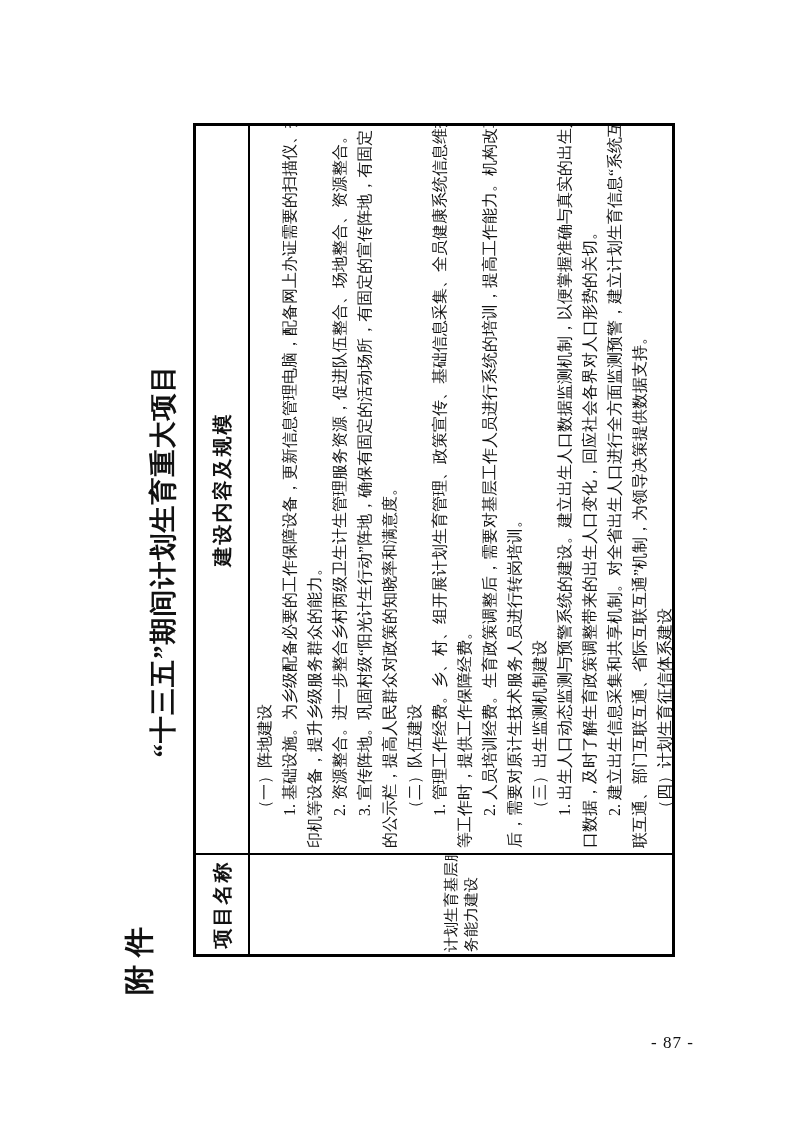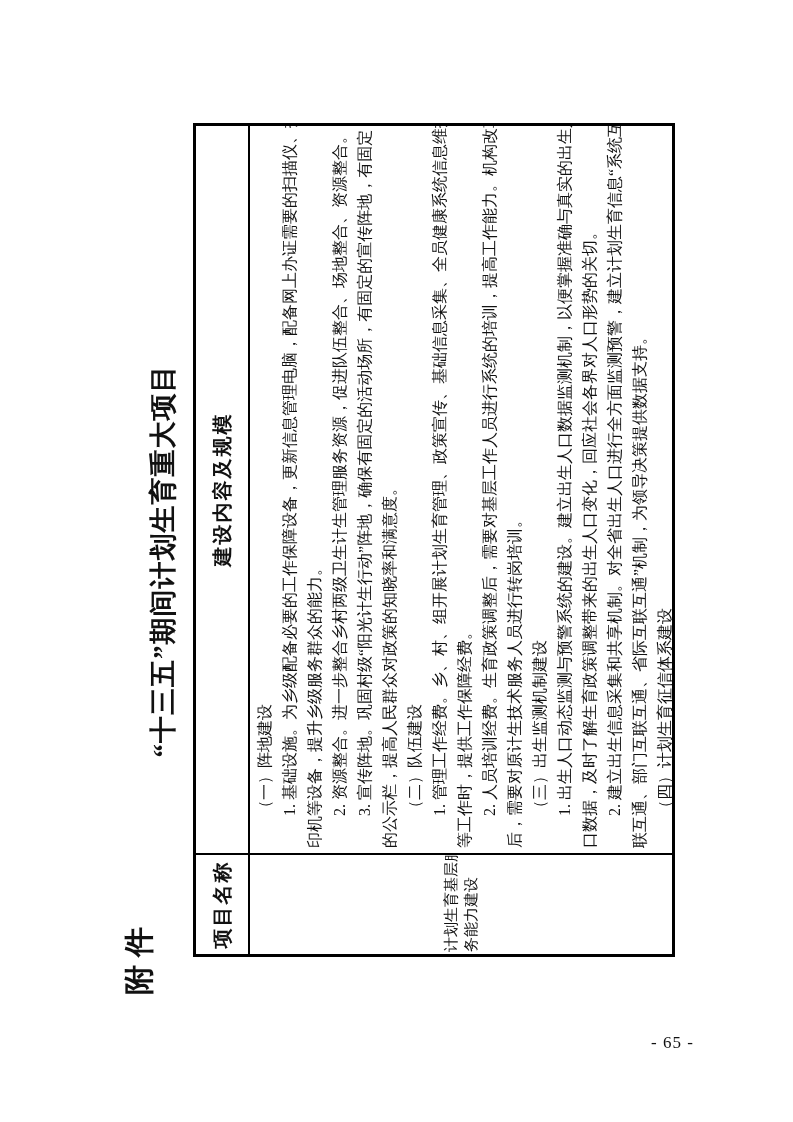--- a/index.html
+++ b/index.html
@@ -128,15 +128,15 @@
         <div class="tline ind">1. 出生人口动态监测与预警系统的建设。建立出生人口数据监测机制，以便掌握准确与真实的出生人</div>
         <div class="tline">口数据，及时了解生育政策调整带来的出生人口变化，回应社会各界对人口形势的关切。</div>
         <div class="tline ind">2. 建立出生信息采集和共享机制。对全省出生人口进行全方面监测预警，建立计划生育信息“系统互</div>
         <div class="tline">联互通、部门互联互通、省际互联互通”机制，为领导决策提供数据支持。</div>
         <div class="tline ind">（四）计划生育征信体系建设</div>
       </div>
 
     </div>
   </div>
 
-  <div class="page-number">- 65 -</div>
+  <div class="page-number">- 87 -</div>
 
 </div>
 
 </body></html>

